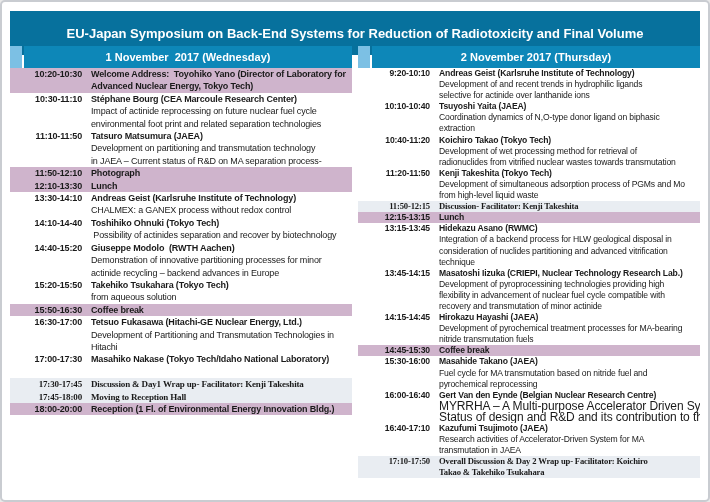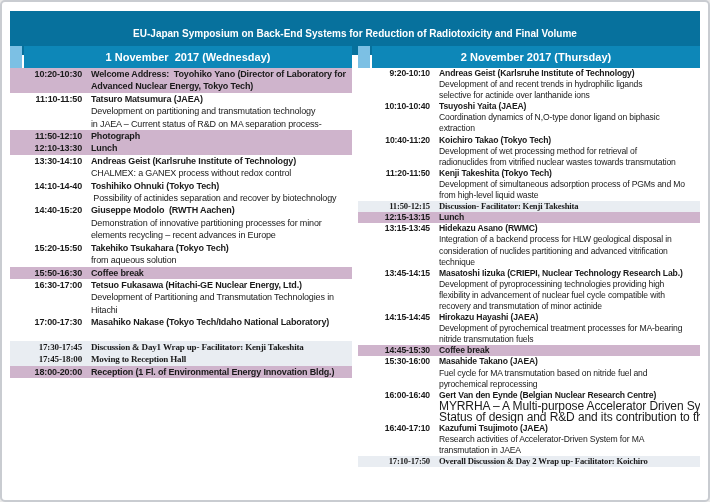--- a/index.html
+++ b/index.html
@@ -14,21 +14,21 @@
     background: #ffffff;
     border: 2px solid var(--border, #c9ccd1);
     border-radius: 5px;
     box-sizing: border-box;
     overflow: hidden;
   }
   .titlebar {
     position: absolute; left: 8px; right: 8px; top: 9px; height: 44px;
     background: var(--titlebar, #07719d);
     color: #ffffff;
-    font-weight: bold; font-size: 10px;
+    font-weight: bold; font-size: 13px;
     display: flex; align-items: center; justify-content: center;
     white-space: pre;
   }
   .cols {
     position: absolute; left: 8px; right: 8px; top: 44px; bottom: 4px;
     display: flex; gap: 6px;
   }
   .col { flex: 1 1 0; display: flex; flex-direction: column; overflow: hidden; }
   .col[data-day="0"] { --fs: 9px;   --lh: 12.4px; }
   .col[data-day="1"] { --fs: 8.6px; --lh: 11.1px; }
@@ -76,20 +76,28 @@
       </div>
       <div class="rows">
           <div class="row pink">
             <span class="time">10:20-10:30</span>
             <div class="content">
               <div class="line b">Welcome Address:  Toyohiko Yano (Director of Laboratory for</div>
               <div class="line b">Advanced Nuclear Energy, Tokyo Tech)</div>
             </div>
           </div>
           <div class="row ">
+            <span class="time">10:30-11:10</span>
+            <div class="content">
+              <div class="line b">Stéphane Bourg (CEA Marcoule Research Center)</div>
+              <div class="line">Impact of actinide reprocessing on future nuclear fuel cycle</div>
+              <div class="line">environmental foot print and related separation technologies</div>
+            </div>
+          </div>
+          <div class="row ">
             <span class="time">11:10-11:50</span>
             <div class="content">
               <div class="line b">Tatsuro Matsumura (JAEA)</div>
               <div class="line">Development on partitioning and transmutation technology</div>
               <div class="line">in JAEA – Current status of R&amp;D on MA separation process-</div>
             </div>
           </div>
           <div class="row pink">
             <span class="time">11:50-12:10</span>
             <div class="content">
@@ -114,21 +122,21 @@
             <div class="content">
               <div class="line b">Toshihiko Ohnuki (Tokyo Tech)</div>
               <div class="line"> Possibility of actinides separation and recover by biotechnology</div>
             </div>
           </div>
           <div class="row ">
             <span class="time">14:40-15:20</span>
             <div class="content">
               <div class="line b">Giuseppe Modolo  (RWTH Aachen)</div>
               <div class="line">Demonstration of innovative partitioning processes for minor</div>
-              <div class="line">elements recycling – recent advances in Europe</div>
+              <div class="line">actinide recycling – backend advances in Europe</div>
             </div>
           </div>
           <div class="row ">
             <span class="time">15:20-15:50</span>
             <div class="content">
               <div class="line b">Takehiko Tsukahara (Tokyo Tech)</div>
               <div class="line">from aqueous solution</div>
             </div>
           </div>
           <div class="row pink">
@@ -275,19 +283,20 @@
             <div class="content">
               <div class="line b">Kazufumi Tsujimoto (JAEA)</div>
               <div class="line">Research activities of Accelerator-Driven System for MA</div>
               <div class="line">transmutation in JAEA</div>
             </div>
           </div>
           <div class="row gray">
             <span class="time">17:10-17:50</span>
             <div class="content">
               <div class="line b">Overall Discussion &amp; Day 2 Wrap up- Facilitator: Koichiro</div>
+              <div class="line b">Takao &amp; Takehiko Tsukahara</div>
             </div>
           </div>
         </div>
     </div>
 
   </div>
 </div>
 
 </body></html>

